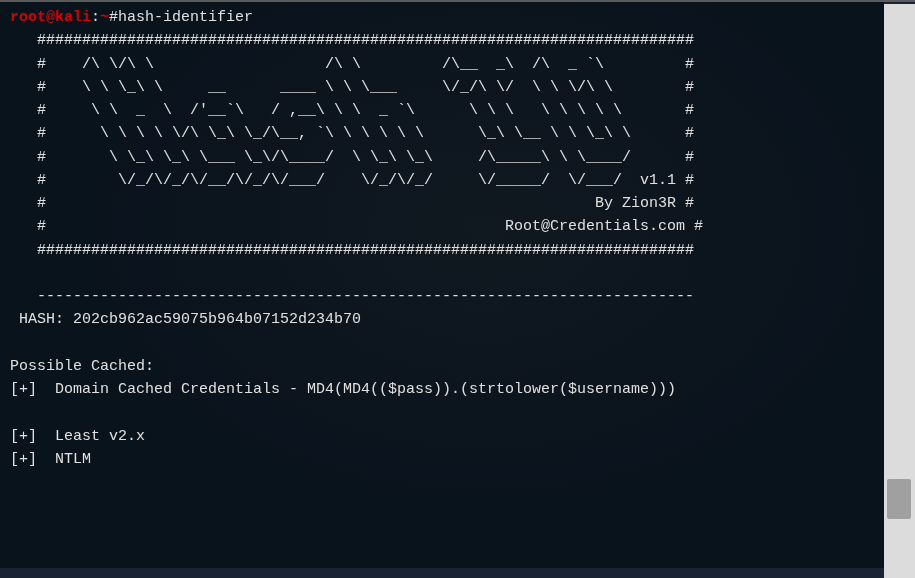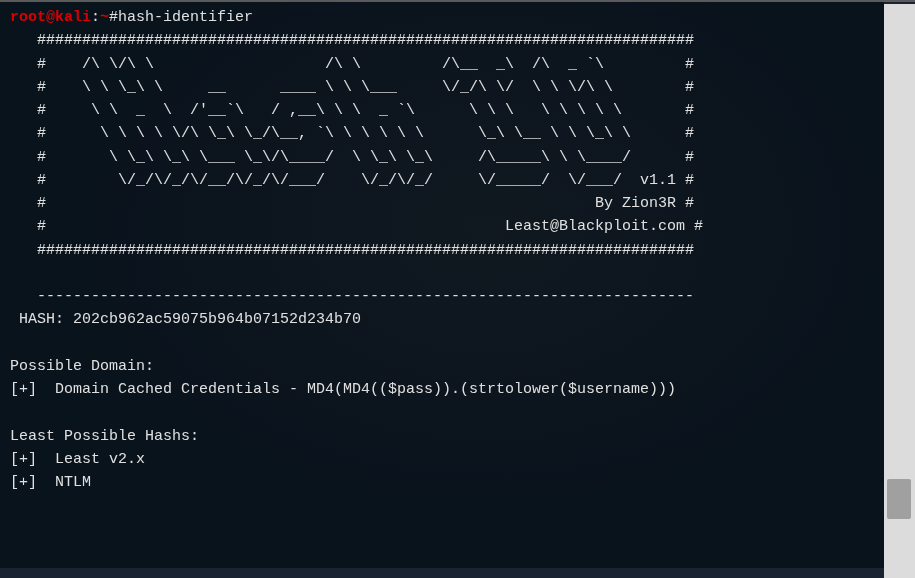--- a/index.html
+++ b/index.html
@@ -83,29 +83,28 @@
         <span class="path-cmd">hash-identifier</span>
     </div>
     <div class="output">   #########################################################################</div>
     <div class="output">   #    /\ \/\ \                   /\ \         /\__  _\  /\  _ `\         #</div>
     <div class="output">   #    \ \ \_\ \     __      ____ \ \ \___     \/_/\ \/  \ \ \/\ \        #</div>
     <div class="output">   #     \ \  _  \  /'__`\   / ,__\ \ \  _ `\      \ \ \   \ \ \ \ \       #</div>
     <div class="output">   #      \ \ \ \ \/\ \_\ \_/\__, `\ \ \ \ \ \      \_\ \__ \ \ \_\ \      #</div>
     <div class="output">   #       \ \_\ \_\ \___ \_\/\____/  \ \_\ \_\     /\_____\ \ \____/      #</div>
     <div class="output">   #        \/_/\/_/\/__/\/_/\/___/    \/_/\/_/     \/_____/  \/___/  v1.1 #</div>
     <div class="output">   #                                                             By Zion3R #</div>
-    <div class="output">   #                                                   Least@Blackploit.com #</div>
+    <div class="output">   #                                                   Root@Credentials.com #</div>
     <div class="output">   #########################################################################</div>
     <div class="blank-line"></div>
     <div class="output">   -------------------------------------------------------------------------</div>
     <div class="output"><span> HASH: </span><span>202cb962ac59075b964b07152d234b70</span></div>
     <div class="blank-line"></div>
-    <div class="output">Possible Domain:</div>
+    <div class="output">Possible Cached:</div>
     <div class="output">[+]  Domain Cached Credentials - MD4(MD4(($pass)).(strtolower($username)))</div>
     <div class="blank-line"></div>
-    <div class="output">Least Possible Hashs:</div>
     <div class="output">[+]  Least v2.x</div>
     <div class="output">[+]  NTLM</div>
   </div>
   <div class="scrollbar">
     <div class="scroll-thumb"></div>
   </div>
 </div>
 
 </body></html>

